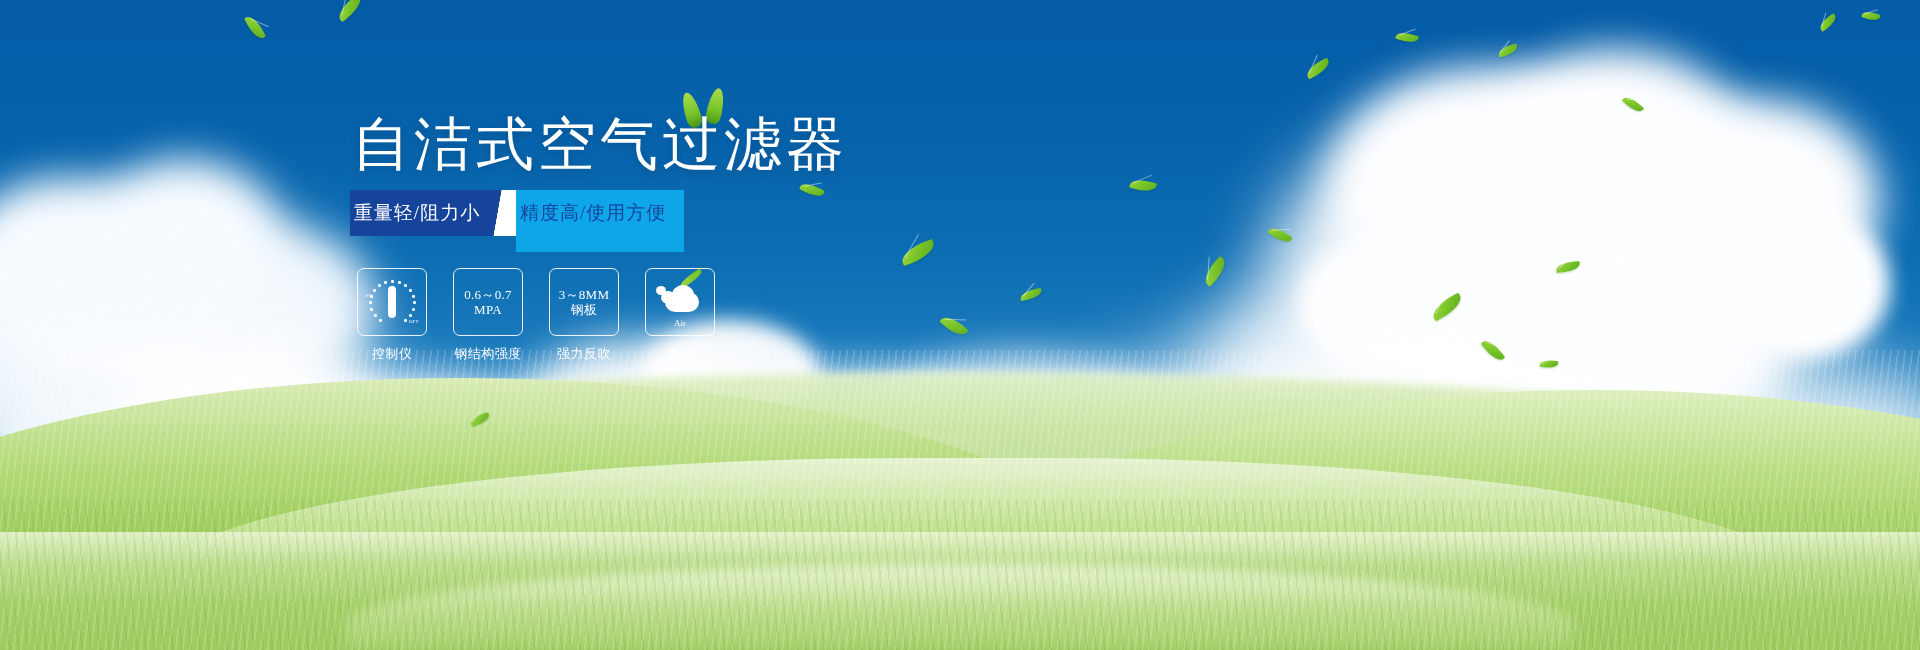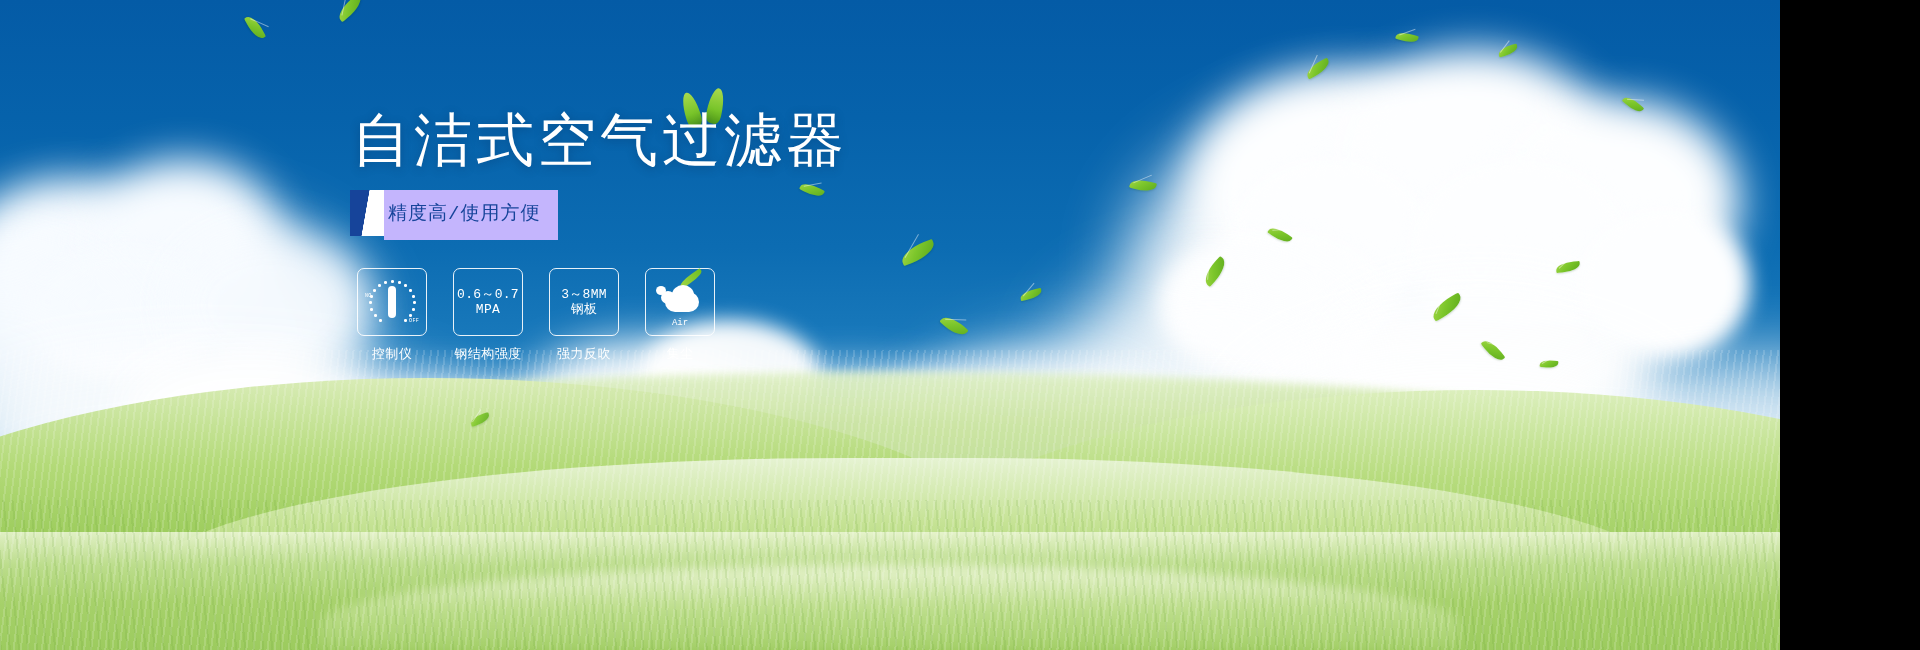--- a/index.html
+++ b/index.html
@@ -1,18 +1,18 @@
 <!DOCTYPE html>
 <html><head>
 <meta charset="utf-8">
 <style>
   html,body{margin:0;padding:0;background:#000;}
   #stage{
-    position:relative;width:1780px;height:650px;overflow:hidden;
-    font-family:Liberation Mono, monospace;
+    position:relative;width:1920px;height:650px;overflow:hidden;
+    font-family:Liberation Serif, serif;
   }
 
   
   .sky{
     position:absolute;inset:0;
     background:
       radial-gradient(120% 90% at 50% 120%, rgba(185,215,240,0.95) 0%, rgba(140,185,225,0.55) 22%, rgba(60,125,190,0.15) 46%, rgba(0,0,0,0) 66%),
       linear-gradient(180deg,#045ba6 0%, #0662ab 18%, #0c6cb2 38%, #1c7cbd 56%, #3e93cc 72%, #6fb0dc 86%, #a5cfe9 100%);
   }
 
@@ -67,21 +67,21 @@
   .title-leaves .tl2{left:28px;top:0px;transform:rotate(12deg);}
 
   
   .tabs{position:absolute;left:350px;top:190px;height:46px;display:flex;}
   .tab{
     height:46px;display:flex;align-items:center;justify-content:center;
     font-size:19px;letter-spacing:1px;white-space:nowrap;
   }
   .tab-a{background:#16449a;color:#ffffff;padding:0 14px 0 16px;width:132px;box-sizing:border-box;}
   .tab-skew{width:34px;background:linear-gradient(100deg,#16449a 0%,#16449a 46%,#ffffff 47%,#ffffff 100%);}
-  .tab-b{background:#c4b5fd;color:#16449a;padding:0 18px 4px 4px;}
+  .tab-b{background:#0ea5e9;color:#16449a;padding:0 18px 16px 4px;}
 
   
   .features{position:absolute;left:356px;top:268px;display:flex;gap:24px;}
   .feature{width:72px;display:flex;flex-direction:column;align-items:center;}
   .fcard{
     width:70px;height:68px;box-sizing:border-box;
     border:1.5px solid rgba(255,255,255,.9);border-radius:7px;
     display:flex;align-items:center;justify-content:center;
     color:#fff;position:relative;
   }
@@ -215,20 +215,21 @@
   <div class="content">
 
     <div class="title-leaves">
       <div class="tl tl1"></div>
       <div class="tl tl2"></div>
     </div>
 
     <div class="title">自洁式空气过滤器</div>
 
     <div class="tabs">
+      <div class="tab tab-a">重量轻/阻力小</div>
       <div class="tab-skew"></div>
       <div class="tab tab-b">精度高/使用方便</div>
     </div>
 
     <div class="features">
 
       <div class="feature">
         <div class="fcard">
           <div class="gauge">
             <div class="dot" style="left:4px;top:31px;"></div>

